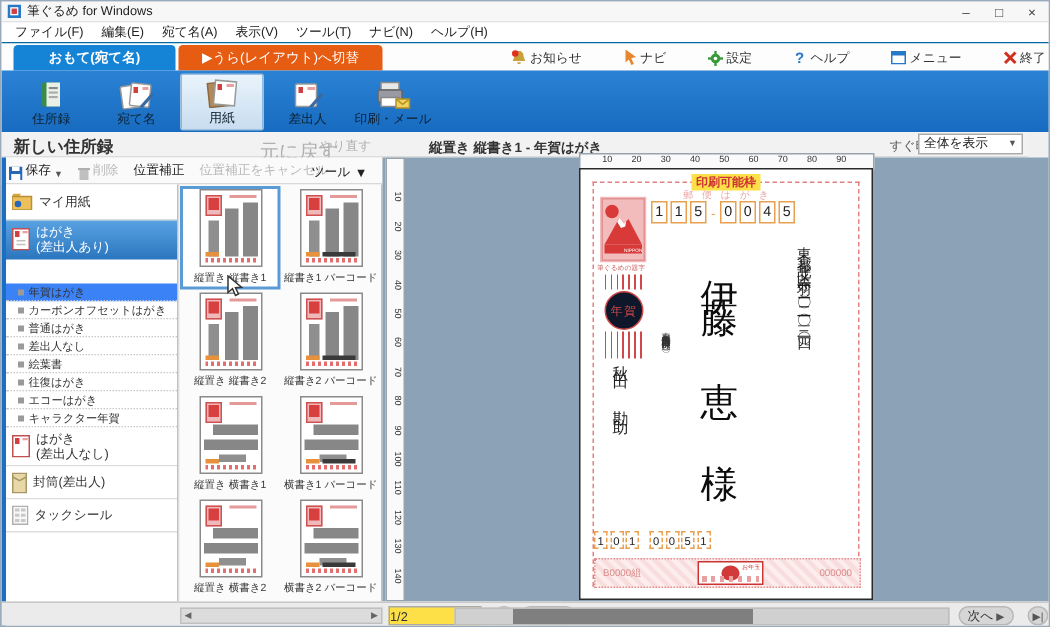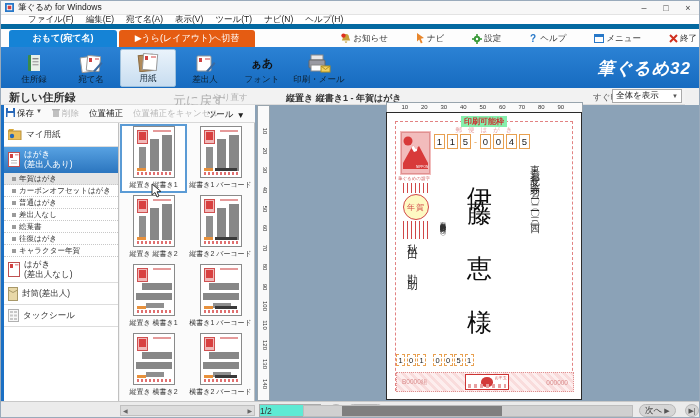--- a/index.html
+++ b/index.html
@@ -12,21 +12,21 @@
   .abs{position:absolute;}
 
   
   .titlebar{left:0;top:0;width:700px;height:14px;background:#f7f7f7;border-bottom:1px solid #e3e3e3;display:flex;align-items:center;padding-left:4px;}
   .titlebar .appicon{width:9px;height:9px;margin-right:4px;flex:0 0 auto;}
   .titlebar .ttl{font-size:8.5px;color:#222;}
   .winctrls{position:absolute;right:2px;top:0;height:14px;display:flex;}
   .winctrls span{width:22px;text-align:center;font-size:9px;color:#444;line-height:14px;cursor:default;}
 
   
-  .menubar{left:0;top:14px;width:700px;height:14px;background:#ffffff;border-bottom:5px solid #0369a1;display:flex;align-items:center;padding-left:22px;gap:2px;}
+  .menubar{left:0;top:14px;width:700px;height:14px;background:#ffffff;border-bottom:1px solid #0369a1;display:flex;align-items:center;padding-left:4px;gap:2px;}
   .menubar span{font-size:8.5px;color:#222;padding:0 5px;}
 
   
   .tabrow{left:0;top:28px;width:700px;height:18px;background:#fdfdfd;}
   .tab{position:absolute;top:1px;height:17px;display:flex;align-items:center;justify-content:center;font-size:9px;color:#fff;border-radius:3px 3px 0 0;}
   .tab.front{left:8px;width:108px;background:#1583d6;font-weight:bold;}
   .tab.back{left:118px;width:136px;background:#e55c12;}
   .quickbar{position:absolute;right:4px;top:2px;height:15px;display:flex;align-items:center;gap:28px;}
   .qitem{display:flex;align-items:center;gap:2px;font-size:8.5px;color:#333;}
   .qitem svg{display:block;}
@@ -45,40 +45,40 @@
   .lh-title{position:absolute;left:8px;top:2px;font-size:11px;font-weight:bold;color:#333;}
   .lh-undo{position:absolute;left:172px;top:4px;font-size:13px;color:#b0b0b0;}
   .lh-redo{position:absolute;left:212px;top:4px;font-size:8.5px;color:#b0b0b0;}
   .pv-title{position:absolute;left:285px;top:4px;font-size:9px;font-weight:bold;color:#333;}
   .quickprint{position:absolute;left:592px;top:4px;font-size:8.5px;color:#555;}
   .zoomsel{position:absolute;right:3px;top:1px;width:70px;height:14px;background:#fff;border:1px solid #aaa;font-size:8.5px;color:#222;display:flex;align-items:center;justify-content:space-between;padding:0 3px;}
   .zoomsel .arr{font-size:6px;color:#555;}
 
   
   .papertb{left:0;top:104px;width:254px;height:18px;background:#fafafa;border-bottom:1px solid #d8d8d8;display:flex;align-items:center;padding-left:5px;gap:10px;}
-  .ptb-item{font-size:8.5px;color:#222;display:flex;align-items:flex-start;gap:2px;}
+  .ptb-item{font-size:8.5px;color:#222;display:flex;align-items:flex-end;gap:2px;}
   .ptb-item.dis{color:#b8b8b8;}
   .ptb-item .arr{font-size:6px;color:#555;}
   .ptb-tools{position:absolute;right:10px;top:4px;font-size:8.5px;color:#222;display:flex;gap:3px;align-items:center;}
 
   
   .blueedge{left:0;top:104px;width:3px;height:314px;background:#1a6fc4;}
 
   
   .tree{left:3px;top:122px;width:115px;height:278px;background:#fff;border-right:1px solid #c0c0c0;overflow:hidden;}
   .trow{display:flex;align-items:center;gap:4px;padding-left:4px;border-bottom:1px solid #ddd;background:#fff;}
   .trow .lbl{font-size:8.5px;color:#333;line-height:1.15;}
   .trow.h24{height:24px;}
   .trow.h26{height:26px;}
   .trow.h22{height:22px;}
   .trow.cat-sel{background:linear-gradient(#58a2e2,#2d77c0);border-bottom:1px solid #2d77c0;}
   .trow.cat-sel .lbl{color:#fff;}
   .sub{height:12px;display:flex;align-items:center;gap:3px;padding-left:8px;border-bottom:1px dotted #c8c8c8;font-size:7.5px;color:#333;background:#fff;white-space:nowrap;overflow:hidden;}
   .sub .bullet{width:4px;height:4px;background:#9a9a9a;flex:0 0 auto;}
-  .sub.sel{background:#e5e5e5;}
+  .sub.sel{background:#3b82f6;margin-top:16px;}
   .tree svg{flex:0 0 auto;}
 
   
   .thumbs{left:119px;top:122px;width:135px;height:278px;background:#fbfbfb;border-right:1px solid #c0c0c0;display:grid;grid-template-columns:1fr 1fr;grid-auto-rows:69px;padding-top:1px;}
   .tcell{display:flex;flex-direction:column;align-items:center;padding-top:2px;}
   .tcell .cap{font-size:7px;color:#333;margin-top:2px;white-space:nowrap;overflow:hidden;max-width:64px;}
   .tcell.sel{outline:2px solid #5b9bd5;outline-offset:-2px;background:#fff;}
   .mini{width:42px;height:52px;background:#fff;border:1px solid #8a8a8a;position:relative;}
   .mini .mstamp{position:absolute;left:3px;top:3px;width:11px;height:14px;background:#f0b9b9;border:1px solid #cf5050;}
   .mini .mstamp::after{content:"";position:absolute;left:1px;top:1px;right:1px;bottom:3px;background:#d84040;}
@@ -96,50 +96,50 @@
   
   .preview{left:254px;top:104px;width:446px;height:296px;background:#8ba2b7;}
   .vruler{position:absolute;left:2px;top:0px;width:13px;height:296px;background:#fafafa;border:1px solid #98a4ad;}
   .vruler span{position:absolute;left:1px;font-size:6px;color:#333;transform:rotate(90deg);transform-origin:center;width:11px;text-align:center;}
   .hruler{position:absolute;left:131px;top:-3px;width:197px;height:11px;background:#fafafa;border:1px solid #98a4ad;}
   .hruler span{position:absolute;top:1px;font-size:6px;color:#333;}
 
   
   .card{position:absolute;left:131px;top:7px;width:196px;height:288px;background:#fff;border:1px solid #2a2a2a;}
   .printframe{position:absolute;left:8px;top:8px;right:8px;bottom:8px;border:1px dashed #e28282;}
-  .pflabel{position:absolute;left:50%;top:3px;transform:translateX(-50%);background:#86efac;padding:0 3px;font-size:8px;color:#cc3333;font-weight:bold;z-index:2;white-space:nowrap;}
+  .pflabel{position:absolute;left:50%;top:3px;transform:translateX(-50%);background:#fde047;padding:0 3px;font-size:8px;color:#cc3333;font-weight:bold;z-index:2;white-space:nowrap;}
   .yubin{position:absolute;left:0;right:0;top:13px;text-align:center;font-size:6.5px;color:#e9a6a6;letter-spacing:6px;text-indent:6px;}
   .stamp{position:absolute;left:13px;top:18px;width:31px;height:44px;}
   .stampcap{position:absolute;left:11px;top:63px;font-size:4.5px;color:#d06060;white-space:nowrap;}
   .nenga{position:absolute;left:15px;top:70px;width:28px;height:60px;display:flex;flex-direction:column;align-items:center;}
   .nlines{width:26px;background:repeating-linear-gradient(90deg,#d04848 0 1px,transparent 1px 4px);}
   .nlines.top{height:10px;}
   .nlines.bot{height:18px;}
-  .ncircle{width:26px;height:26px;border:1.5px solid #d04848;border-radius:50%;color:#d04848;font-size:8px;display:flex;align-items:center;justify-content:center;letter-spacing:1px;background:#fef9c3;margin:1px 0;}
+  .ncircle{width:26px;height:26px;border:1.5px solid #d04848;border-radius:50%;color:#d04848;font-size:8px;display:flex;align-items:center;justify-content:center;letter-spacing:1px;background:#0f172a;margin:1px 0;}
   .pcode{position:absolute;left:47px;top:21px;display:flex;align-items:center;gap:2px;}
   .pcode .pd{width:11px;height:15px;border:1px solid #e8a050;font-size:9.5px;color:#222;display:flex;align-items:center;justify-content:center;background:#fff;}
   .pcode .hy{color:#e8a050;font-size:9px;margin:0 1px;}
   .vtext{writing-mode:vertical-rl;text-orientation:upright;}
   .raddr{position:absolute;left:141px;top:44px;height:195px;font-size:9.5px;letter-spacing:4px;color:#1a1a1a;}
   .rname{position:absolute;left:76px;top:54px;height:205px;font-size:25px;letter-spacing:13px;color:#0c0c0c;font-family:"DejaVu Serif","Liberation Serif",serif;}
   .saddr{position:absolute;left:51px;top:104px;height:122px;font-size:6px;letter-spacing:0.5px;color:#333;}
   .sname{position:absolute;left:19px;top:122px;height:120px;font-size:10.5px;letter-spacing:6px;color:#222;font-family:"DejaVu Serif","Liberation Serif",serif;}
   .spcode{position:absolute;left:9px;top:241px;display:flex;gap:1.5px;align-items:center;}
   .spcode .pd{width:9px;height:12px;border:1px dashed #e8a050;font-size:7.5px;color:#222;display:flex;align-items:center;justify-content:center;background:#fff;}
   .spcode .gap{width:4px;}
   .lottery{position:absolute;left:9px;top:259px;width:178px;height:20px;border:1px dotted #e09090;background:repeating-linear-gradient(45deg,#fdeeee 0 3px,#f9dcdc 3px 6px);display:flex;align-items:center;justify-content:space-between;padding:0 5px;font-size:6.5px;color:#d98a8a;}
   .emblem{width:44px;height:16px;border:1px solid #cc3333;background:#fff;position:relative;display:flex;align-items:center;justify-content:center;}
   .emblem .boar{width:12px;height:10px;background:#d23a3a;border-radius:50% 50% 45% 45%;}
   .emblem .waves{position:absolute;left:2px;right:2px;bottom:1px;height:4px;background:repeating-linear-gradient(90deg,#e8a0a0 0 3px,transparent 3px 6px);}
   .emblem .otoshi{position:absolute;right:1px;top:0;font-size:4px;color:#cc3333;}
 
   
   .bottombar{left:0;top:400px;width:700px;height:18px;background:#ebebeb;border-top:1px solid #c8c8c8;}
   .tscroll{position:absolute;left:119px;top:3px;width:135px;height:11px;background:#dcdcdc;border:1px solid #c0c0c0;display:flex;justify-content:space-between;align-items:center;padding:0 2px;font-size:6px;color:#666;}
-  .pagebox{position:absolute;left:258px;top:2px;width:62px;height:13px;background:#5eead4;border:1px solid #aaa;font-size:8.5px;color:#333;text-align:left;line-height:12px;}
+  .pagebox{position:absolute;left:258px;top:2px;width:62px;height:13px;background:#fde047;border:1px solid #aaa;font-size:8.5px;color:#333;text-align:left;line-height:12px;}
   .navbtn{position:absolute;top:2px;height:13px;display:flex;align-items:center;gap:2px;font-size:8.5px;color:#333;background:#d6d6d6;border:1px solid #b8b8b8;border-radius:7px;padding:0 5px;}
   .navbtn .g{font-size:7px;color:#555;}
   #btn-first{left:328px;border-radius:50%;width:14px;padding:0;justify-content:center;}
   #btn-prev{left:346px;}
   #btn-next{left:638px;}
   #btn-last{left:684px;border-radius:50%;width:14px;padding:0;justify-content:center;}
   .hscroll{position:absolute;left:302px;top:3px;width:330px;height:12px;background:#d0d0d0;border:1px solid #bdbdbd;}
   .hscroll .thumb{position:absolute;left:38px;top:0;width:160px;height:10px;background:#7f7f7f;}
 
   .cursor{left:150px;top:182px;width:11px;height:15px;z-index:5;}
@@ -265,38 +265,31 @@
             <rect x="4" y="3" width="14" height="15" rx="1" fill="#fff" stroke="#999"></rect>
             <rect x="6" y="5" width="3" height="4" fill="#d04040"></rect>
             <rect x="12" y="5" width="5" height="2" fill="#e8a0a0"></rect>
             <path d="M13 18 L21 9 L22.5 10.5 L15 19 Z" fill="#3a6aa0"></path>
           </svg>
         </div>
       <div class="rlabel">差出人</div>
     </div>
     <div class="rbtn">
       <div class="ric">
-          <span class="fonticon">ぁあ</span>
-        </div>
-      <div class="rlabel">フォント</div>
-    </div>
-    <div class="rbtn">
-      <div class="ric">
           <svg width="24" height="20" viewBox="0 0 24 20">
             <rect x="4" y="2" width="12" height="5" fill="#e8e8e8" stroke="#888"></rect>
             <rect x="2" y="7" width="16" height="8" rx="1" fill="#9a9aa2" stroke="#666"></rect>
             <rect x="4" y="12" width="12" height="6" fill="#fff" stroke="#888"></rect>
             <rect x="14" y="13" width="9" height="6" fill="#f0d060" stroke="#b09020"></rect>
             <path d="M14 13 L18.5 16.5 L23 13" fill="none" stroke="#b09020"></path>
           </svg>
         </div>
       <div class="rlabel">印刷・メール</div>
     </div>
   </div>
-  <div class="abs logo">筆ぐるめ32</div>
 
   <div class="abs headerstrip">
     <span class="lh-title">新しい住所録</span>
     <span class="lh-undo">元に戻す</span>
     <span class="lh-redo">やり直す</span>
     <span class="pv-title">縦置き 縦書き1 - 年賀はがき</span>
     <span class="quickprint">すぐ印刷</span>
     <div class="zoomsel">
       <span>全体を表示</span>
       <span class="arr">▼</span>
@@ -369,20 +362,24 @@
         <span class="bullet"></span>
         <span>差出人なし</span>
       </div>
     <div class="sub">
         <span class="bullet"></span>
         <span>絵葉書</span>
       </div>
     <div class="sub">
         <span class="bullet"></span>
         <span>往復はがき</span>
+      </div>
+    <div class="sub">
+        <span class="bullet"></span>
+        <span>エコーはがき</span>
       </div>
     <div class="sub">
         <span class="bullet"></span>
         <span>キャラクター年賀</span>
       </div>
     <div class="trow h26">
       <svg width="12" height="15" viewBox="0 0 12 15">
           <rect x="0.5" y="0.5" width="11" height="14" fill="#fff" stroke="#c05050"></rect>
           <rect x="2" y="2" width="3" height="4" fill="#d04040"></rect>
           <rect x="7" y="2" width="3.5" height="1.5" fill="#e8a0a0"></rect>

